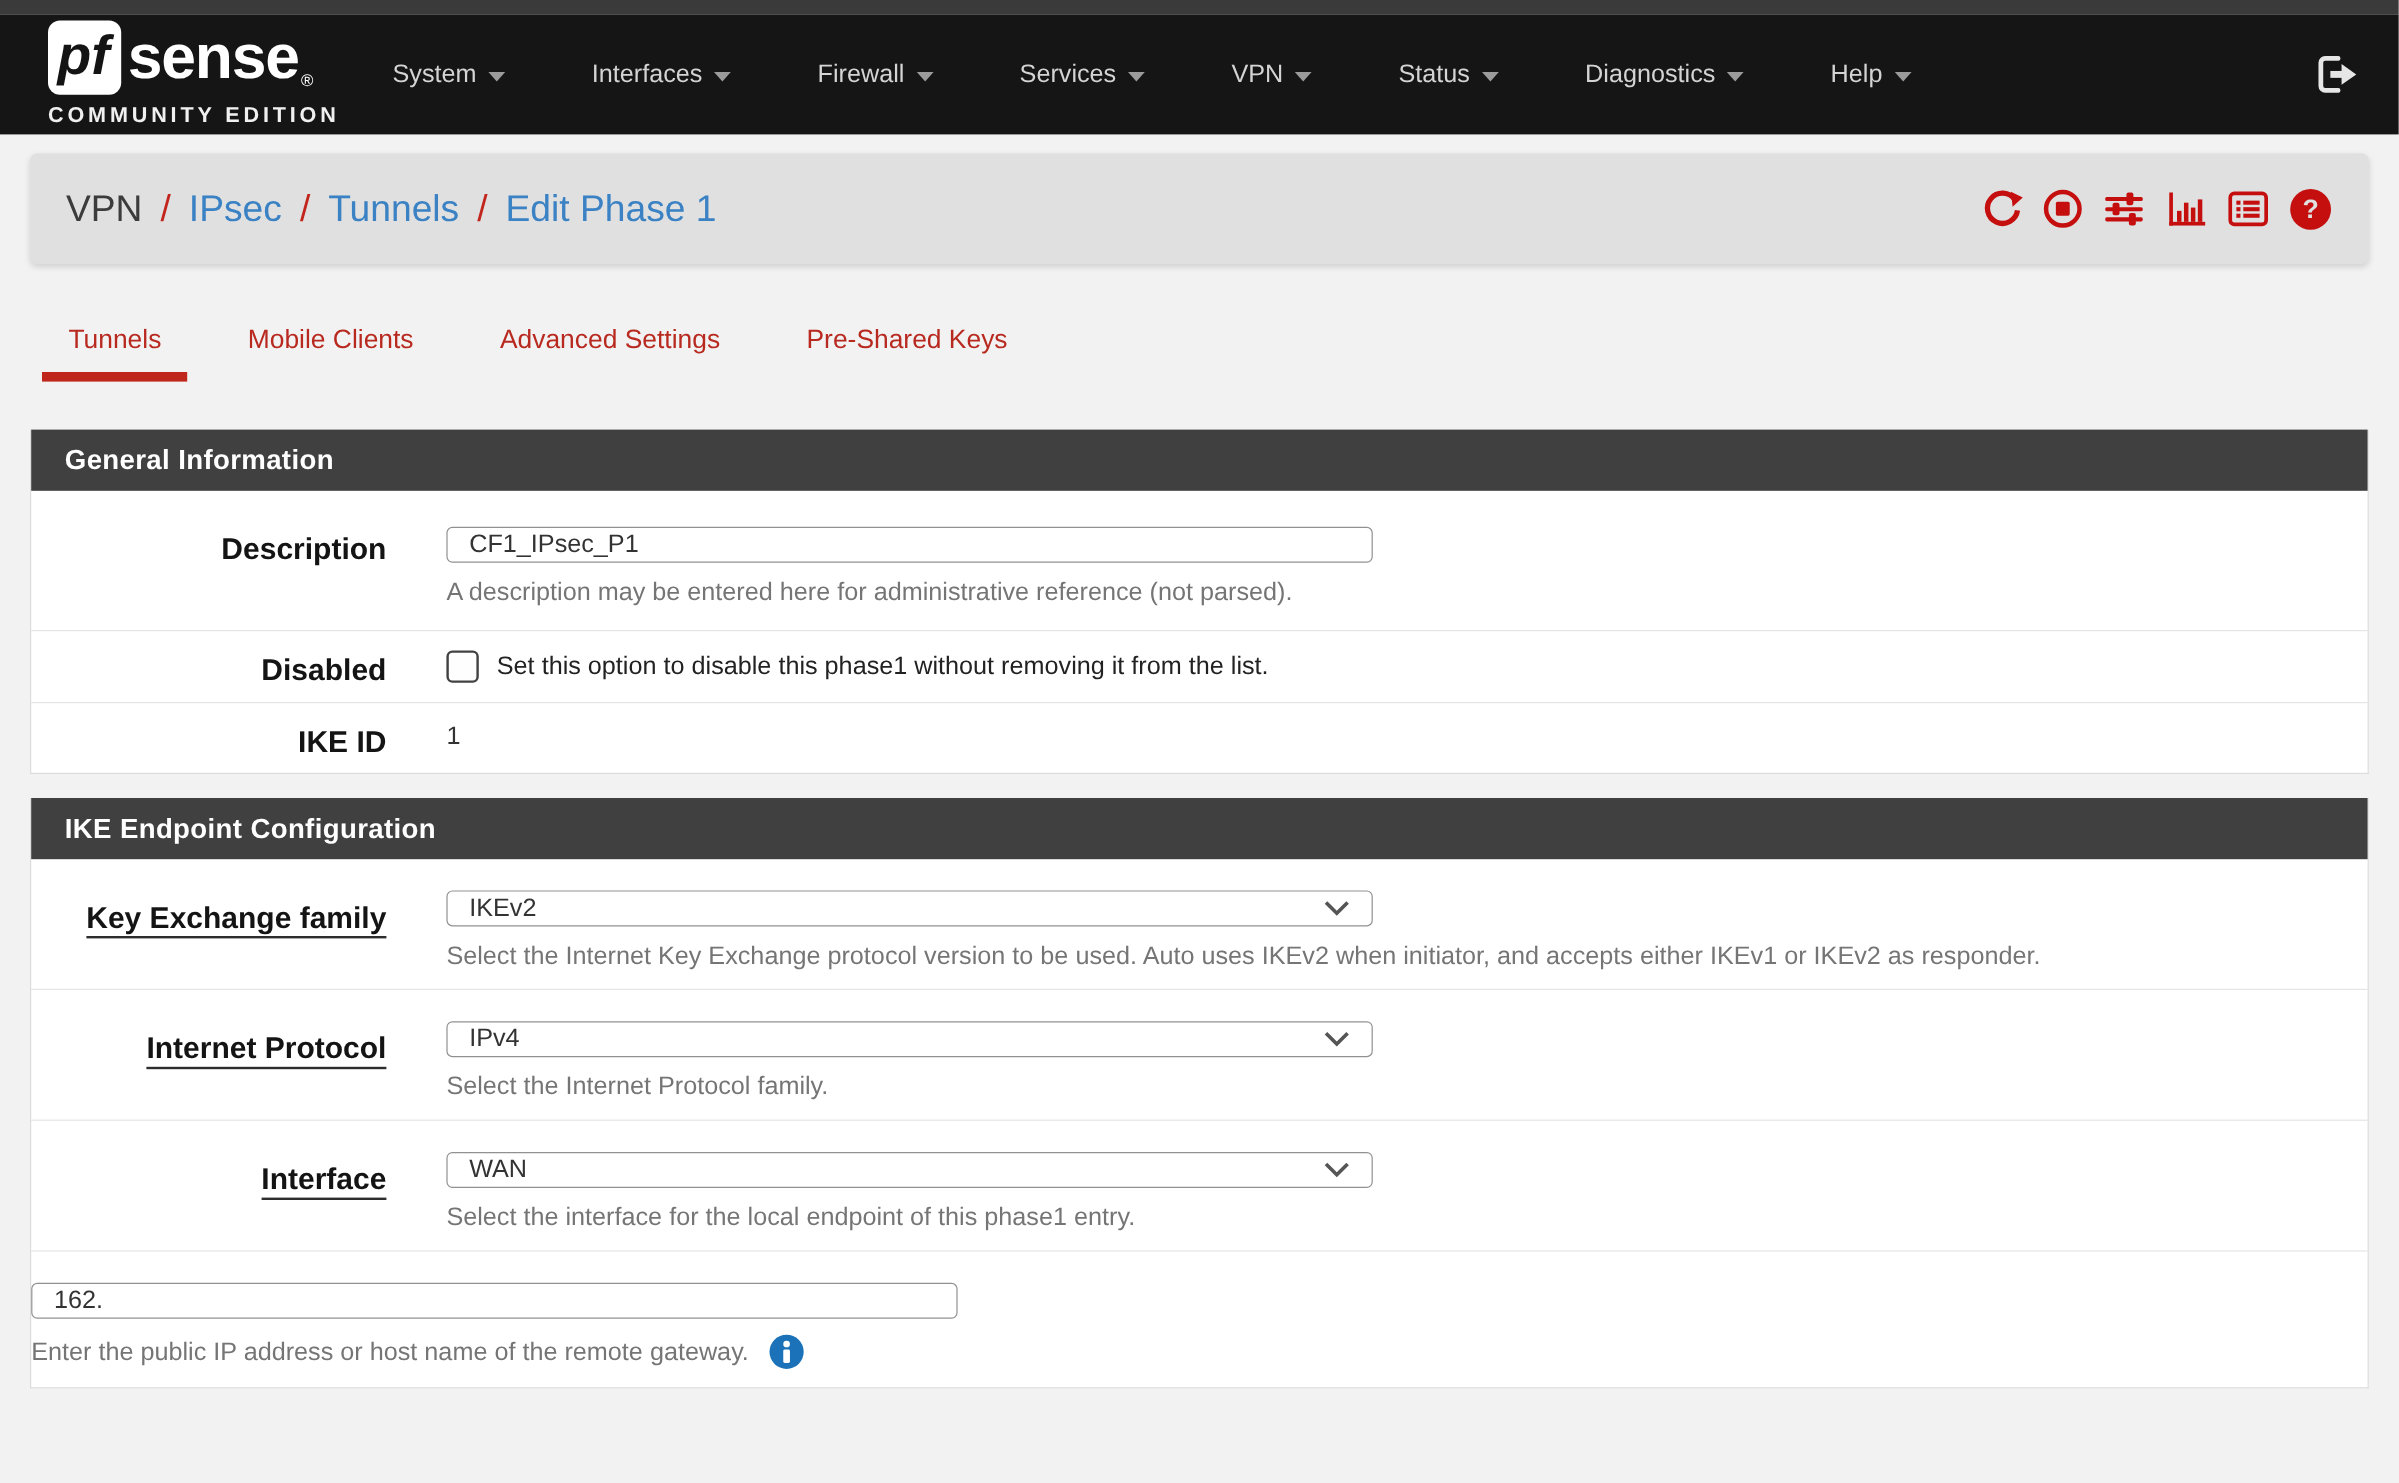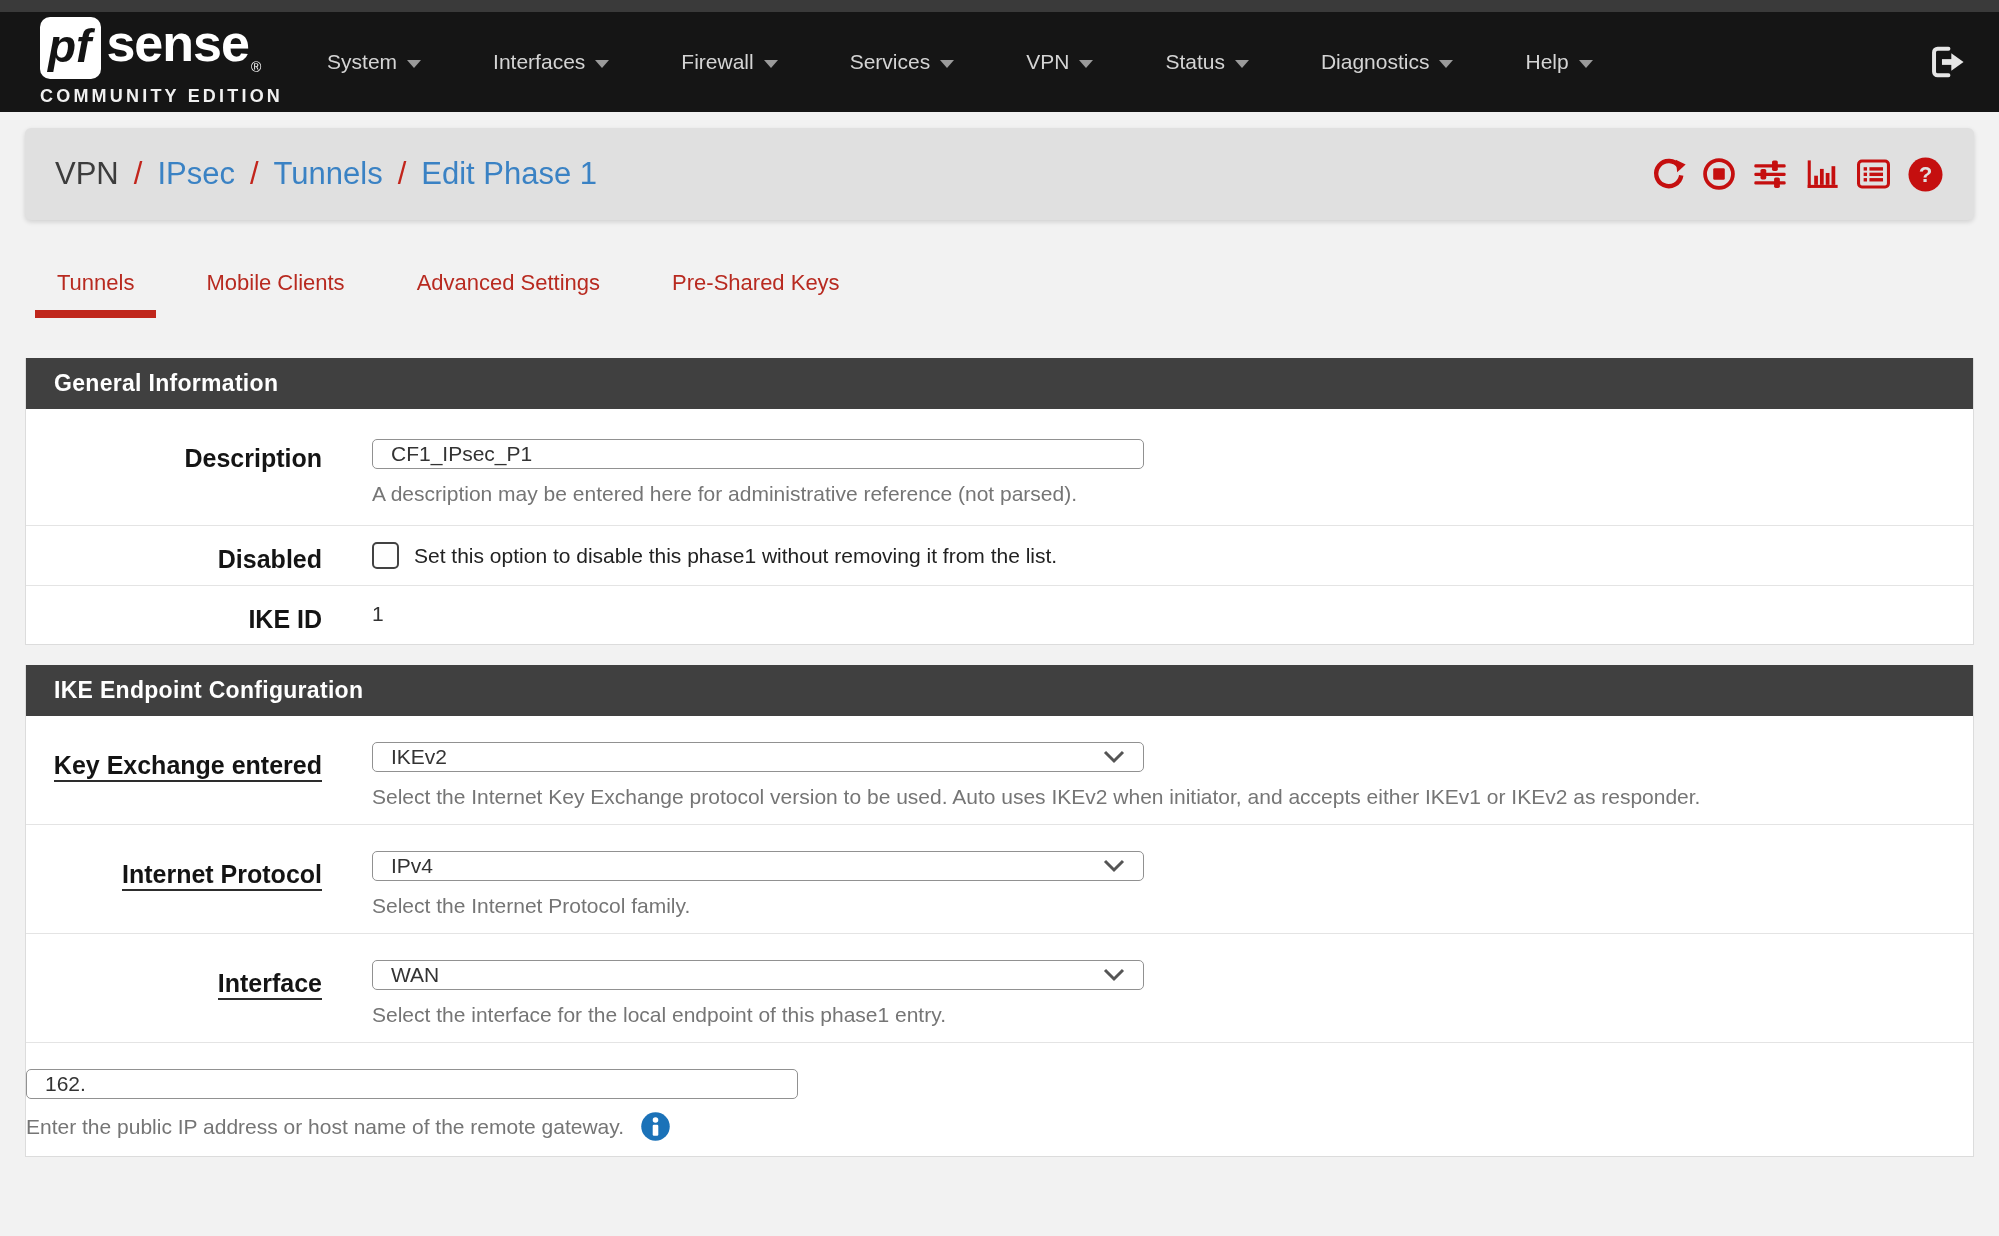--- a/index.html
+++ b/index.html
@@ -11,21 +11,21 @@
   }
   .top-strip { height:12px; background:#3a3a3a; }
 
   
   .navbar {
     height:100px; background:#151515;
     display:flex; align-items:center;
     padding:0 34px 0 40px;
   }
   .brand { display:flex; flex-direction:column; cursor:pointer; }
-  .brand-row { display:flex; align-items:flex-start; }
+  .brand-row { display:flex; align-items:center; }
   .logo-box {
     background:#fff; color:#141414; border-radius:10px;
     font-weight:bold; font-style:italic;
     font-size:46px; line-height:1; padding:6px 10px 10px 8px;
   }
   .logo-text { color:#fff; font-weight:bold; font-size:52px; letter-spacing:-1px; margin-left:5px; line-height:1; }
   .logo-reg { color:#fff; font-size:14px; align-self:flex-end; margin:0 0 4px 2px; }
   .brand-sub { color:#f0f0f0; font-size:18px; font-weight:bold; letter-spacing:3.2px; margin-top:7px; }
 
   .nav-menu { display:flex; list-style:none; margin-left:44px; gap:72px; }
@@ -269,21 +269,21 @@
     </div>
 
   </div>
 </section>
 
 <section class="panel">
   <header class="panel-head">IKE Endpoint Configuration</header>
   <div class="panel-body">
 
     <div class="frow">
-      <div class="flabel ul"><span>Key Exchange entered</span></div>
+      <div class="flabel ul"><span>Key Exchange family</span></div>
       <div class="fcontent">
         <div class="fake-select">
           <span>IKEv2</span>
           <svg width="22" height="14" viewBox="0 0 22 14">
               <path d="M2 2 L11 11 L20 2" fill="none" stroke="#555" stroke-width="3"></path>
             </svg>
         </div>
         <div class="help">
             <span>Select the Internet Key Exchange protocol version to be used. Auto uses IKEv2 when initiator, and accepts either IKEv1 or IKEv2 as responder.</span>
           </div>

